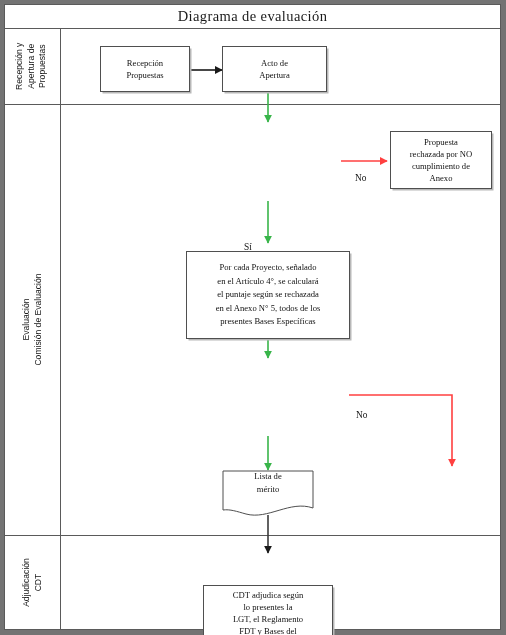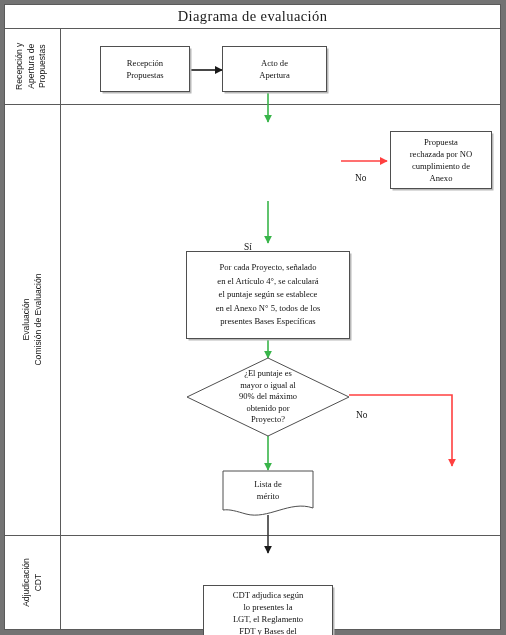--- a/index.html
+++ b/index.html
@@ -121,21 +121,20 @@
   .docshape {
     position: absolute;
   }
   .docshape svg { position: absolute; left:0; top:0; }
   .docshape .dtext {
     position: absolute;
     left: 0; top: 0;
     width: 100%;
     height: 100%;
     display: flex;
-    align-items: center;
     justify-content: center;
     text-align: center;
     font-size: 8.6px;
     line-height: 12.5px;
     color: #111;
     padding-bottom: 8px;
     box-sizing: border-box;
   }
   
   .edge-label {
@@ -245,40 +244,26 @@
       <span>rechazada por NO</span><br>
       <span>cumplimiento de</span><br>
       <span>Anexo</span>
     </div>
   </div>
 
   <div class="node proc proc-lg" style="left:186px; top:243px; width:164px; height:88px;margin-top:8px;">
     <div>
       <span>Por cada Proyecto, señalado</span><br>
       <span>en el Artículo 4°, se calculará</span><br>
-      <span>el puntaje según se establece</span><br>
+      <span>el puntaje según se rechazada</span><br>
       <span>en el Anexo N° 5, todos de los</span><br>
       <span>presentes Bases Específicas</span>
     </div>
   </div>
 
-  <div class="decision-wrap" style="left:187px; top:358px; width:162px; height:78px;">
-    <svg width="162" height="78">
-      <polygon points="81,0 162,39 81,78 0,39" fill="#ffffff" stroke="#4f4f4f" stroke-width="1"></polygon>
-    </svg>
-    <div class="decision-text">
-      <div>
-        <span>¿El puntaje es</span><br>
-        <span>mayor o igual al</span><br>
-        <span>90% del máximo</span><br>
-        <span>obtenido por</span><br>
-        <span>Proyecto?</span>
-      </div>
-    </div>
-  </div>
 
   <div class="edge-label" style="left:356px; top:378px;">No</div>
   <div class="edge-label" style="left:244px; top:444px;">Sí</div>
 
   <div class="docshape" style="left:222px; top:470px; width:92px; height:48px;">
     <svg width="92" height="48">
       <path d="M 1 1 L 91 1 L 91 38 C 68 30, 46 50, 24 44 C 15 41.5, 8 39, 1 40 Z" fill="#ffffff" stroke="#4f4f4f" stroke-width="1"></path>
     </svg>
     <div class="dtext">
       <div>

